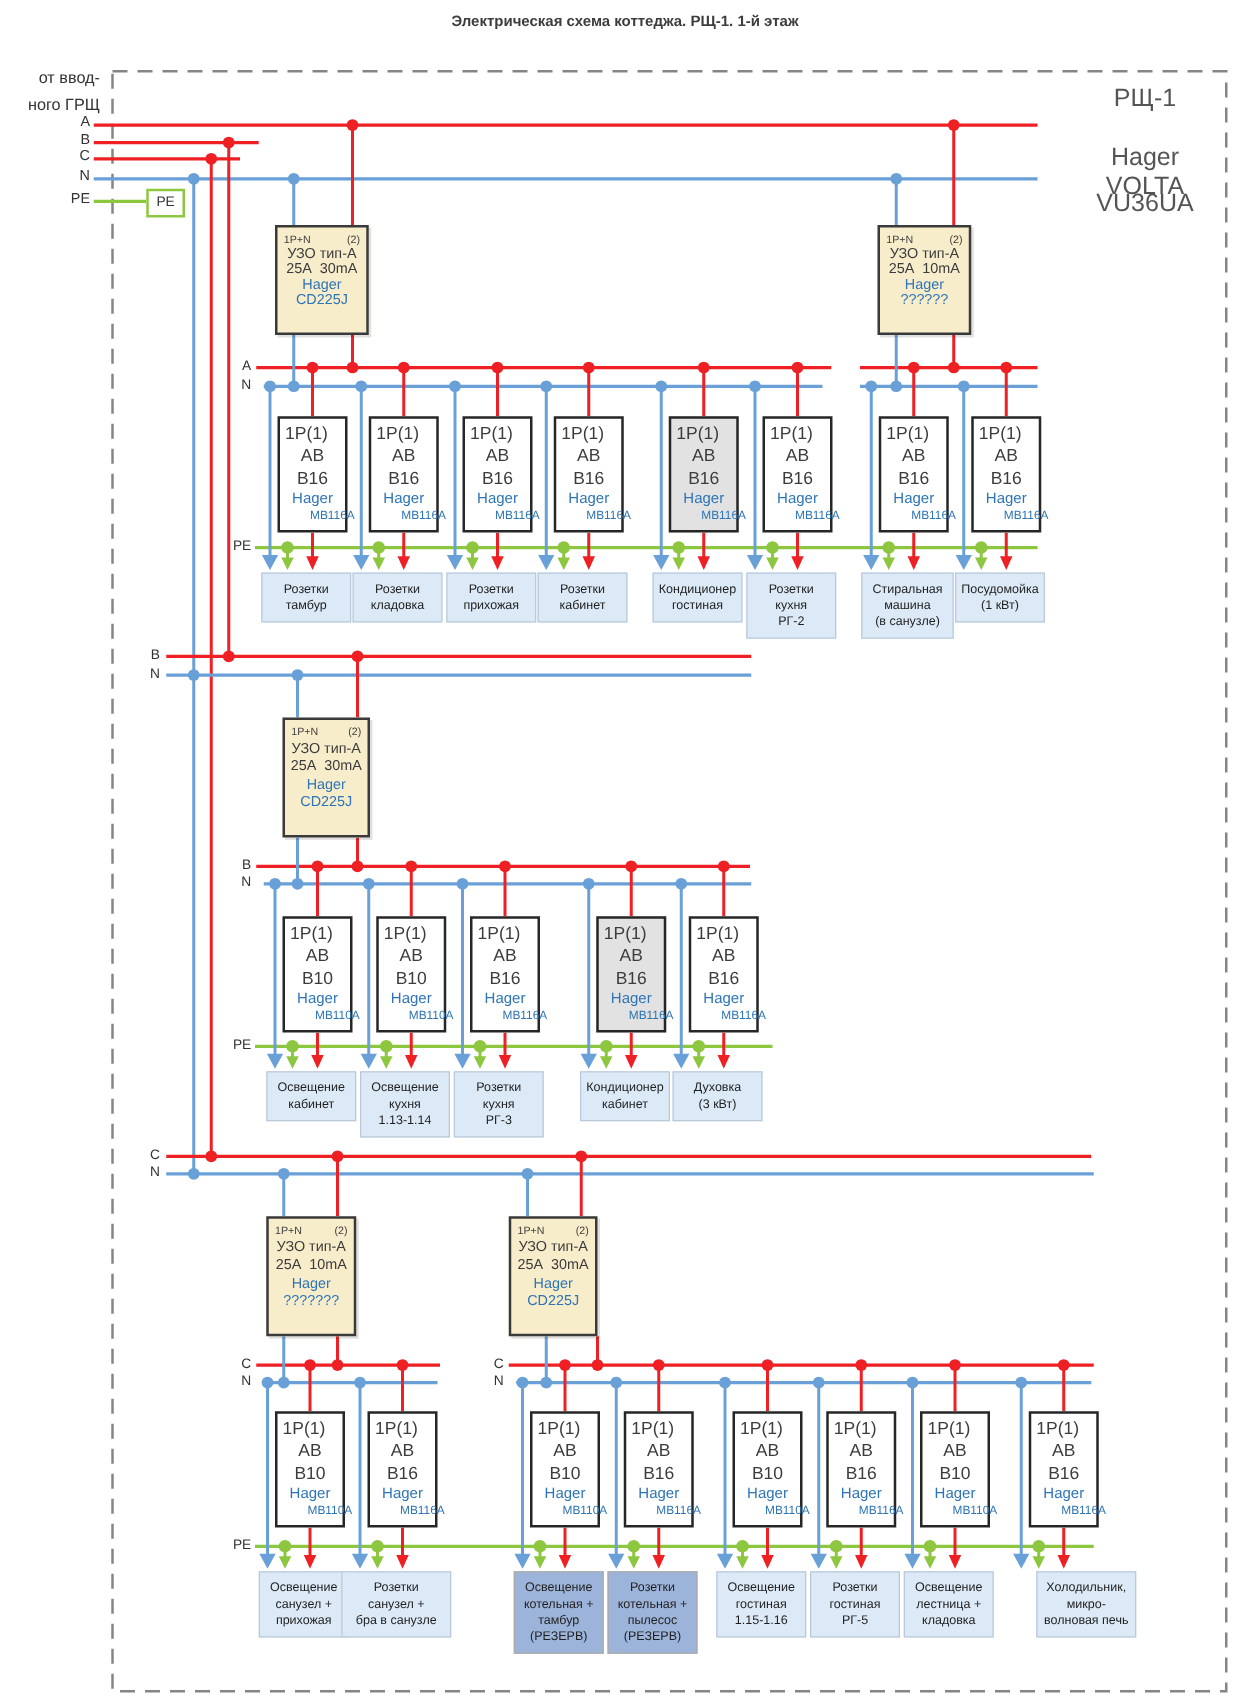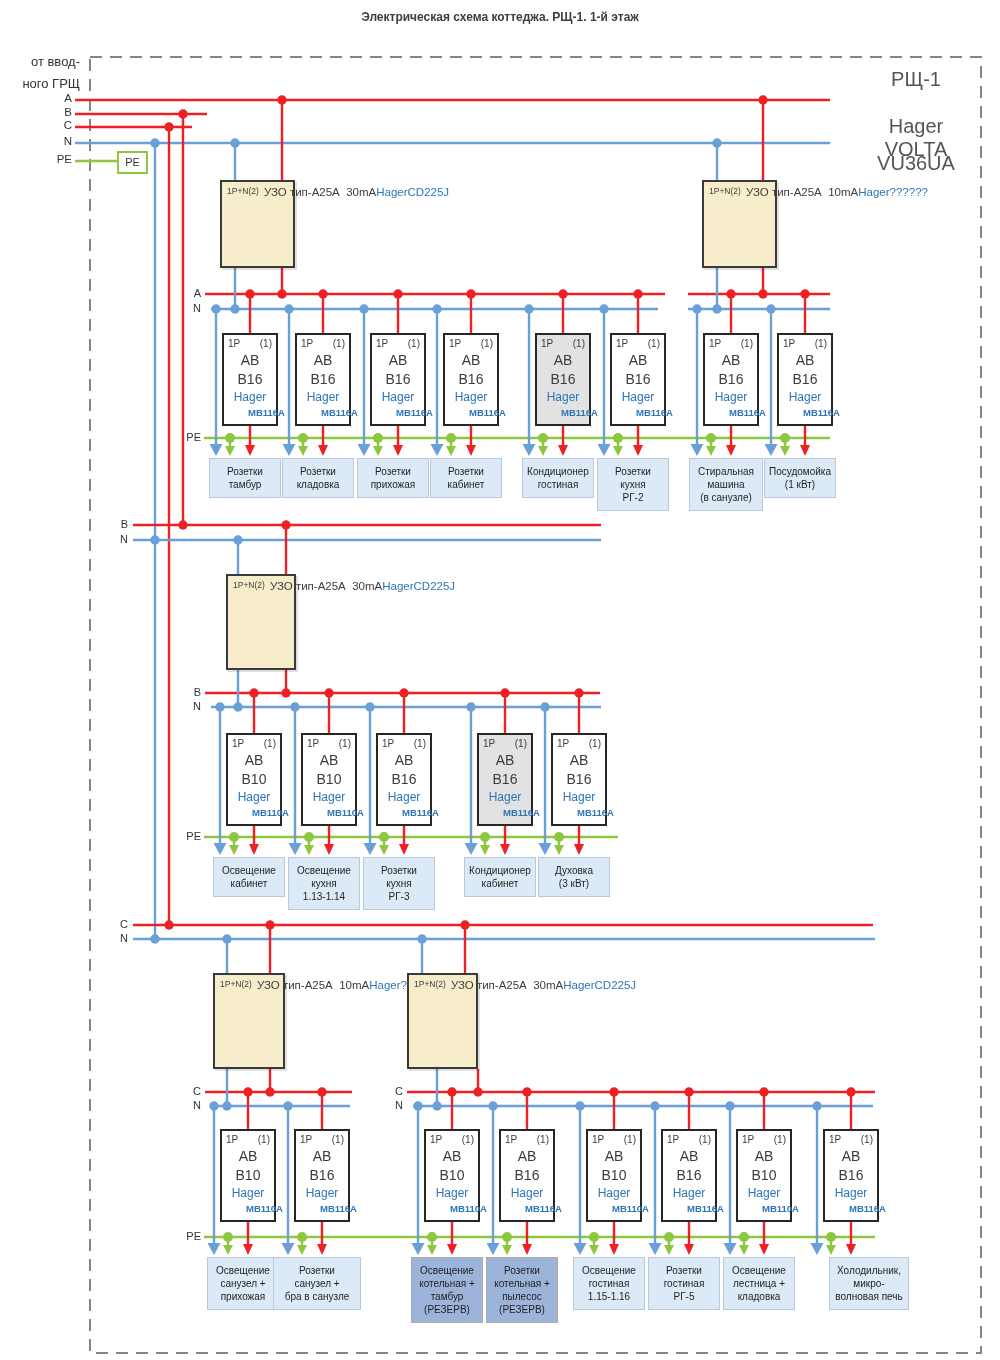--- a/index.html
+++ b/index.html
@@ -8,33 +8,33 @@
   #wires{position:absolute;left:0;top:0;z-index:1;}
   .abs{position:absolute;z-index:2;}
   #title{left:0;top:10px;width:1000px;text-align:center;font-size:12px;font-weight:600;color:#3d3d3d;}
   .srcline{left:6px;width:74px;text-align:right;font-size:13px;color:#333;}
   .panelline{left:855px;width:122px;text-align:center;font-size:20px;color:#555;}
   .mainlbl{width:30px;left:42px;text-align:right;font-size:11.5px;color:#333;}
   .wlbl{position:absolute;z-index:2;width:34px;text-align:right;font-size:11px;color:#333;}
   #pebox{left:117px;top:151px;width:27px;height:19px;border:2px solid #8dc63f;background:#fff;
          text-align:center;line-height:19px;font-size:11px;color:#333;}
   .rcd{position:absolute;z-index:2;background:#f8edcb;border:2px solid #3a3a3a;
-       display:flex;flex-direction:row;justify-content:space-between;
+       display:flex;flex-direction:column;justify-content:space-between;
        padding:4px 0 20px;box-sizing:border-box;box-shadow:2px 2px 0 rgba(0,0,0,0.12);}
   .rcd .r1{display:flex;justify-content:space-between;padding:0 5px;font-size:8.5px;color:#3c3c3c;}
   .rcd .rt{text-align:center;font-size:11.5px;color:#3c3c3c;white-space:pre;}
   .rcd .rb{text-align:center;font-size:11.5px;color:#2e75b6;}
   .brk{position:absolute;z-index:2;background:#fff;border:2px solid #262626;
        display:flex;flex-direction:column;justify-content:space-between;
        padding:3px 0 6px;box-sizing:border-box;}
   .brk.hl{background:#e2e2e2;}
-  .brk .r1{display:flex;justify-content:space-between;padding:0 4px;font-size:10px;color:#3c3c3c;}
+  .brk .r1{display:flex;justify-content:flex-start;padding:0 4px;font-size:14px;color:#3c3c3c;}
   .brk .rt{text-align:center;font-size:14px;color:#3c3c3c;}
   .brk .rb{text-align:center;font-size:12px;color:#2e75b6;}
-  .brk .rm{text-align:center;font-size:9.5px;font-weight:bold;color:#2e75b6;padding-left:24px;}
+  .brk .rm{text-align:center;font-size:9.5px;font-weight:normal;color:#2e75b6;padding-left:24px;}
   .load{position:absolute;z-index:2;background:#dce9f6;border:1px solid #b9c9da;
         display:flex;flex-direction:column;justify-content:center;align-items:center;
         box-sizing:border-box;padding:6px 1px;}
   .load span{font-size:10px;line-height:13px;color:#1f1f1f;text-align:center;white-space:nowrap;}
   .load.reserve{background:#9db4da;border:1px solid #ababab;}
 </style>
 </head>
 <body>
 
 <div id="canvas">

